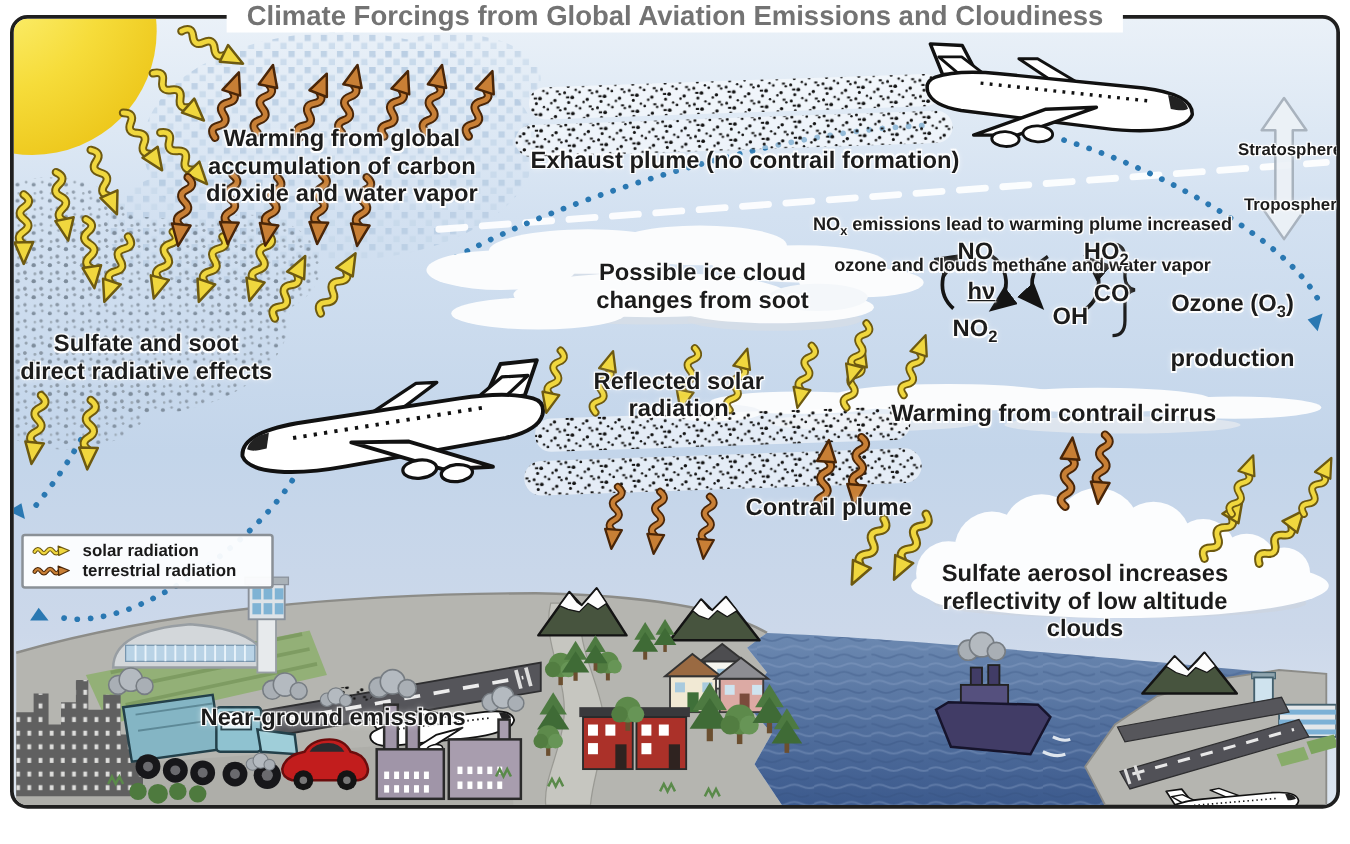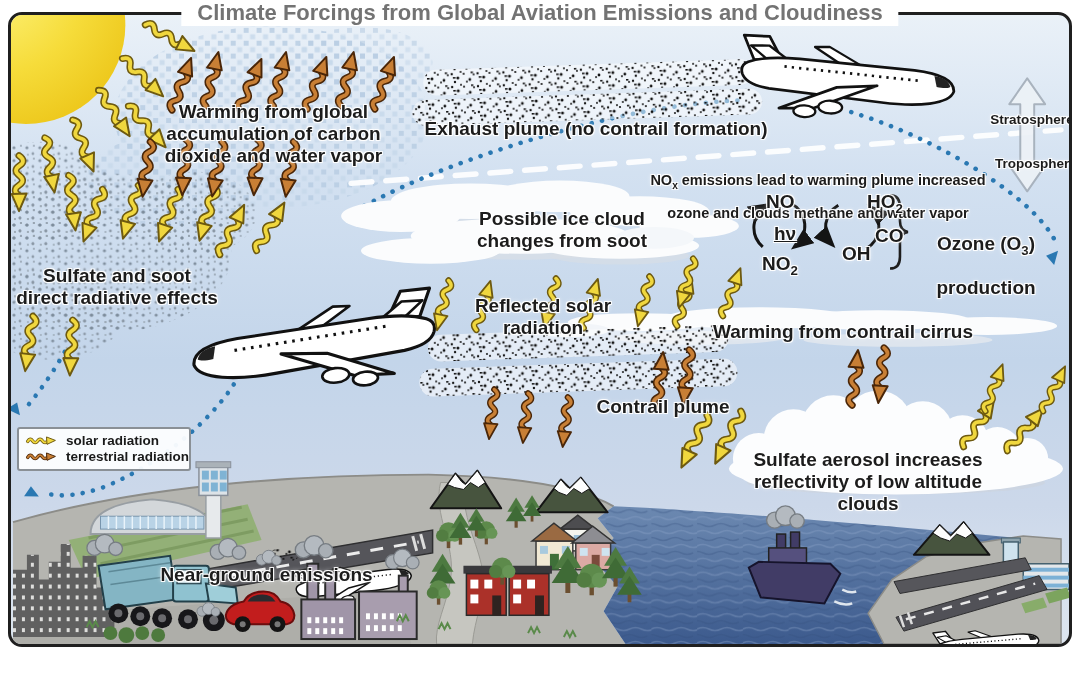--- a/index.html
+++ b/index.html
@@ -13,21 +13,21 @@
             padding:0 16px;font-size:22px;font-weight:bold;color:#737373;white-space:nowrap;z-index:9;}
   .lbl{position:absolute;font-weight:bold;color:#1c1c1c;text-align:center;line-height:1.16;
        white-space:pre-line;z-index:4;
        text-shadow:-1px -1px 0 rgba(255,255,255,.92),1px -1px 0 rgba(255,255,255,.92),
                    -1px 1px 0 rgba(255,255,255,.92),1px 1px 0 rgba(255,255,255,.92),
                    0 0 5px rgba(255,255,255,.85);}
   .f15{font-size:19px;} .f14{font-size:14.5px;} .f13{font-size:13.5px;}
   .left-align{text-align:center;}
   sub{font-size:70%;line-height:0;}
   .legend{position:absolute;left:6px;top:412px;z-index:5;background:rgba(253,254,255,.95);
-          border:2px solid #8a9096;border-radius:3px;padding:4px 0 5px 6px;display:flex;
+          border:2px solid #8a9096;border-radius:3px;padding:4px 28px 5px 6px;display:flex;
           flex-direction:column;gap:1px;}
   .legend-row{display:flex;align-items:center;gap:5px;font-size:13.5px;font-weight:bold;color:#1a1a1a;}
   .legend-icon{width:36px;height:15px;flex:0 0 auto;}
 </style>
 </head>
 <body>
 
 <div class="canvas">
   <div class="frame">
 

